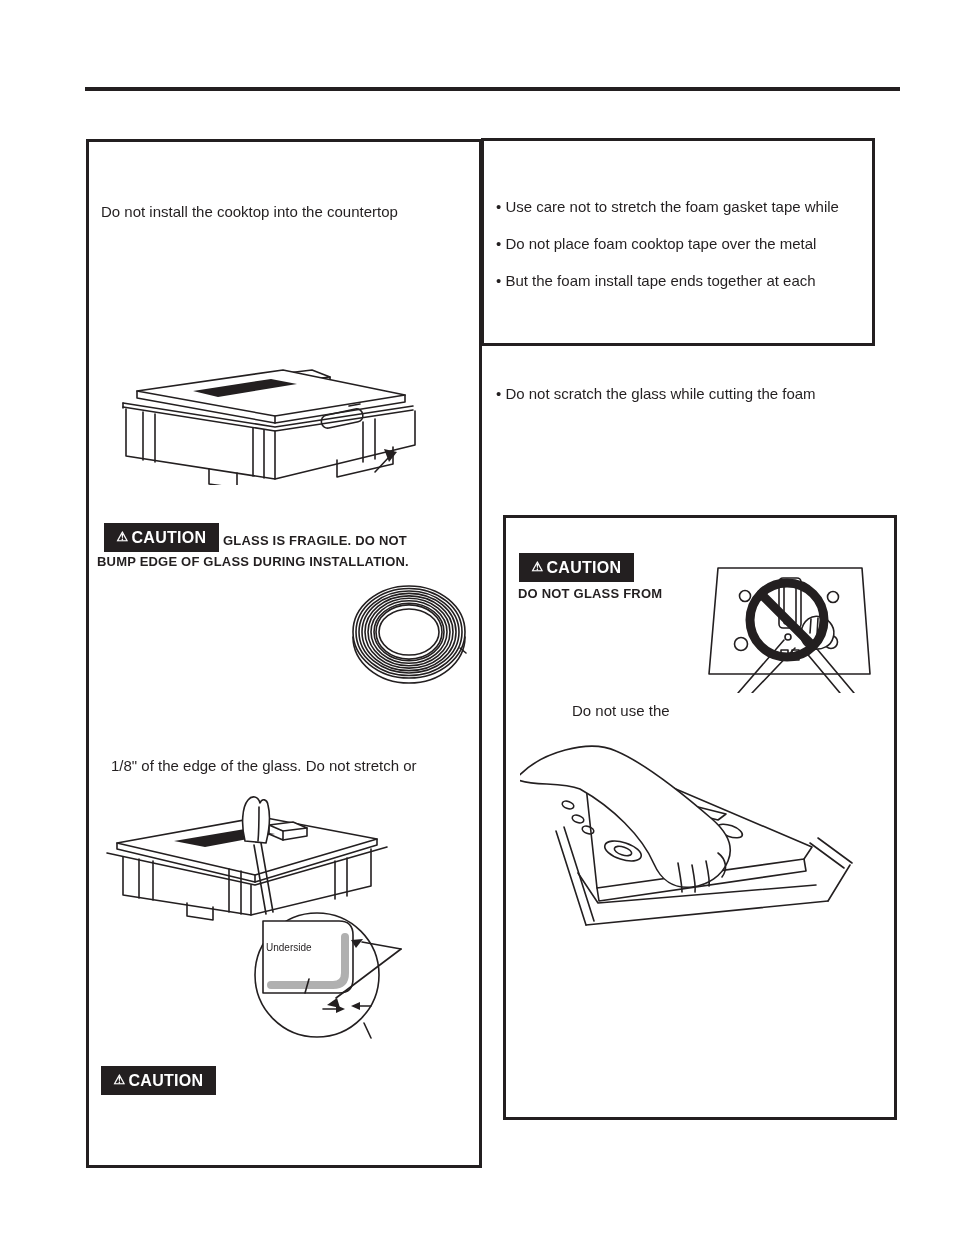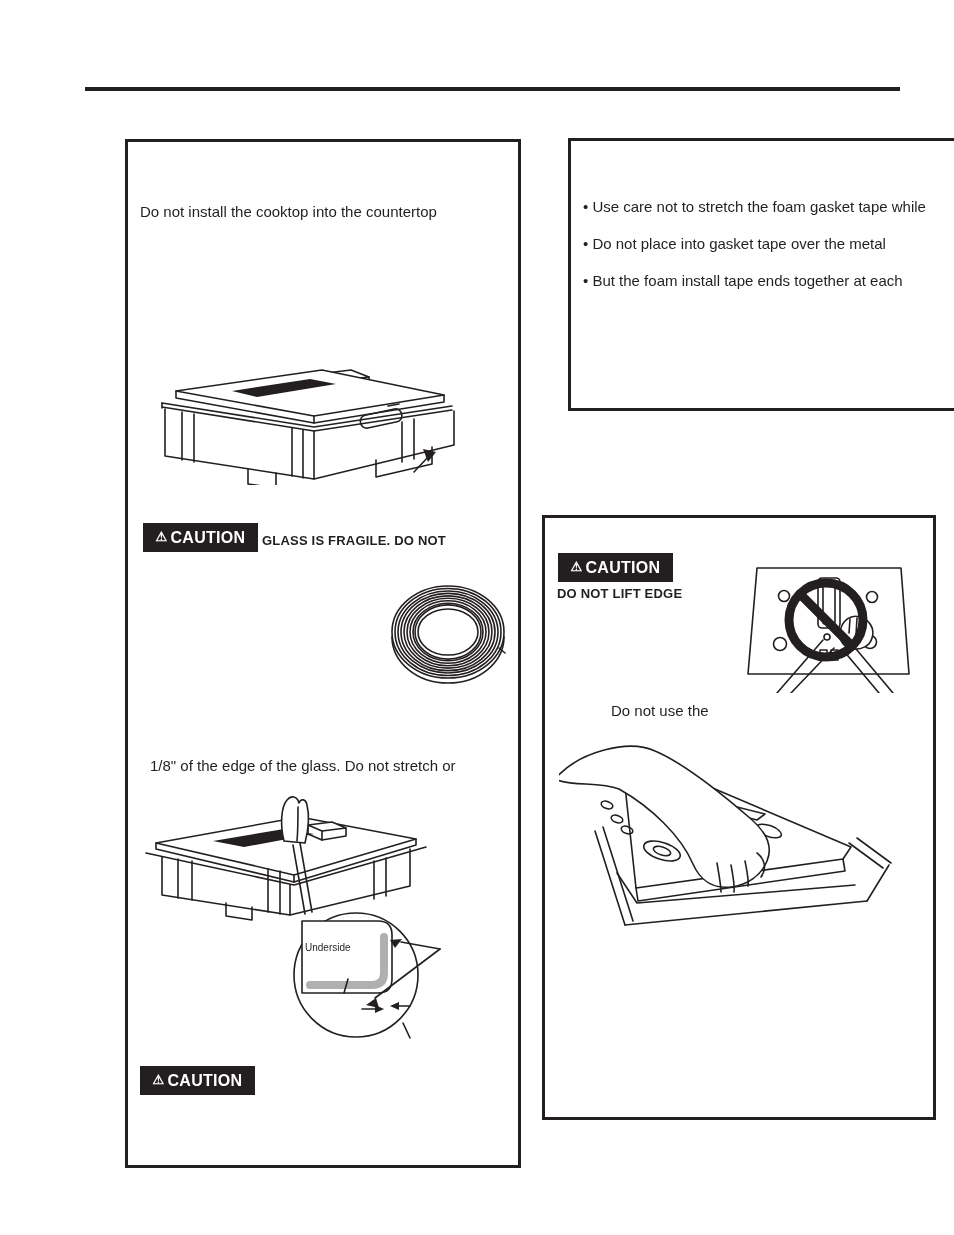--- a/index.html
+++ b/index.html
@@ -1,21 +1,21 @@
 <!DOCTYPE html>
 <html><head>
 <meta charset="utf-8">
 <style>
   html,body{margin:0;padding:0;background:#ffffff;}
   .page{position:relative;width:954px;height:1235px;background:#ffffff;color:#231f20;
         font-family:"Liberation Sans",sans-serif;overflow:hidden;}
   .rule{position:absolute;left:85px;top:87px;width:815px;height:4px;background:#231f20;}
-  .box{position:absolute;border:3px solid #231f20;box-sizing:border-box;background:#ffffff;margin-left:39px;}
+  .box{position:absolute;border:3px solid #231f20;box-sizing:border-box;background:#ffffff;}
   .box-left{left:86px;top:139px;width:396px;height:1029px;}
-  .box-rt{left:529px;top:138px;width:394px;height:273px;}
+  .box-rt{left:481px;top:138px;width:394px;height:208px;}
   .box-rb{left:503px;top:515px;width:394px;height:605px;}
   .abs{position:absolute;margin:0;white-space:nowrap;line-height:1.2;}
   .t15{font-size:15px;}
   .t17{font-size:13px;letter-spacing:.2px;font-weight:bold;}
   .t13{font-size:10px;}
   .badge{position:absolute;width:115px;height:29px;background:#231f20;color:#ffffff;
          display:flex;align-items:center;justify-content:center;gap:3px;
          font-weight:bold;font-size:16px;letter-spacing:.3px;}
   .badge .tri{font-size:13px;line-height:1;transform:translateY(-1px);}
   .fig{position:absolute;}
@@ -59,20 +59,21 @@
         <path d="M270,112 L285,96"></path>
         <path d="M279,89 l13,3 l-8,10 Z" fill="#231f20" stroke="none"></path>
       </g>
     </svg>
 
     <div class="badge" style="left:15px;top:381px">
       <span class="tri">⚠</span>
       <span>CAUTION</span>
     </div>
     <p class="abs t17" style="left:134px;top:391px">GLASS IS FRAGILE. DO NOT</p>
+    <p class="abs t17" style="left:8px;top:412px">BUMP EDGE OF GLASS DURING INSTALLATION.</p>
 
     <svg class="fig" style="left:261px;top:440px" width="120" height="104" viewBox="0 0 120 104">
       <g>
         <ellipse cx="59" cy="50" rx="56" ry="46" fill="#fff"></ellipse>
         <path d="M3,55 a56,46 0 0 0 112,0"></path>
         <g stroke-width="0.6">
           <ellipse cx="59" cy="50" rx="53" ry="43.5"></ellipse>
             <ellipse cx="59" cy="50" rx="50" ry="41"></ellipse>
           <ellipse cx="59" cy="50" rx="47" ry="38.6"></ellipse>
             <ellipse cx="59" cy="50" rx="44" ry="36.1"></ellipse>
@@ -129,31 +130,32 @@
     <span class="abs t13" style="left:177px;top:800px">Underside</span>
 
     <div class="badge" style="left:12px;top:924px">
       <span class="tri">⚠</span>
       <span>CAUTION</span>
     </div>
   </section>
 
   <section class="box box-rt">
     <p class="abs t15" style="left:12px;top:57px">• Use care not to stretch the foam gasket tape while</p>
-    <p class="abs t15" style="left:12px;top:94px">• Do not place into gasket tape over the metal</p>
+    <p class="abs t15" style="left:12px;top:94px">• Do not place foam cooktop tape over the metal</p>
     <p class="abs t15" style="left:12px;top:131px">• But the foam install tape ends together at each</p>
+    <p class="abs t15" style="left:12px;top:244px">• Do not scratch the glass while cutting the foam</p>
   </section>
 
   <section class="box box-rb">
 
     <div class="badge" style="left:13px;top:35px">
       <span class="tri">⚠</span>
       <span>CAUTION</span>
     </div>
-    <p class="abs t17" style="left:12px;top:68px">DO NOT LIFT EDGE</p>
+    <p class="abs t17" style="left:12px;top:68px">DO NOT GLASS FROM</p>
 
     <svg class="fig" style="left:114px;top:40px" width="270" height="135" viewBox="0 0 270 135">
       <g>
         <path d="M98,10 L242,10 L250,116 L89,116 Z" fill="#fff"></path>
         <circle cx="125" cy="38" r="5.5"></circle>
           <circle cx="213" cy="39" r="5.5"></circle>
         <circle cx="121" cy="86" r="6.5"></circle>
           <circle cx="211" cy="84" r="6.5"></circle>
         <rect x="159" y="20" width="22" height="50" rx="4"></rect>
         <rect x="164" y="24" width="12" height="42" rx="2"></rect>

